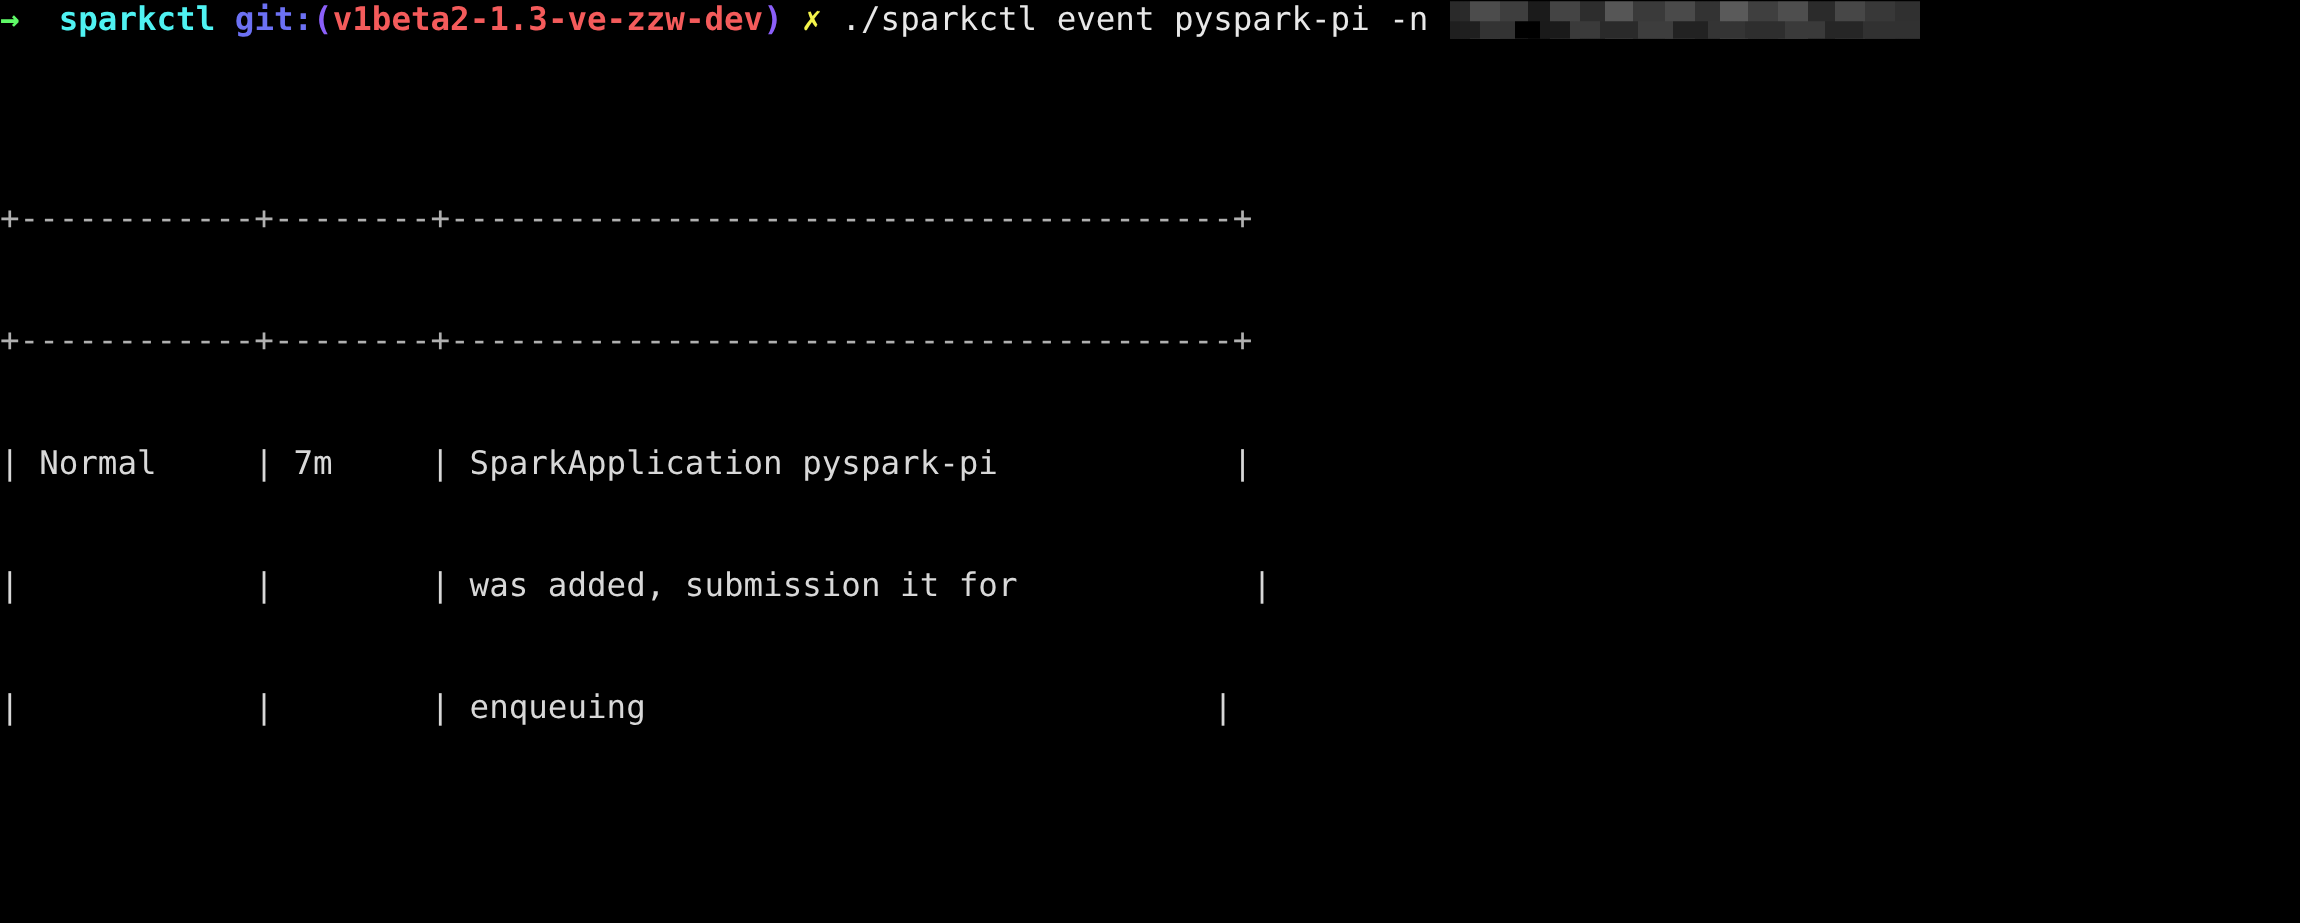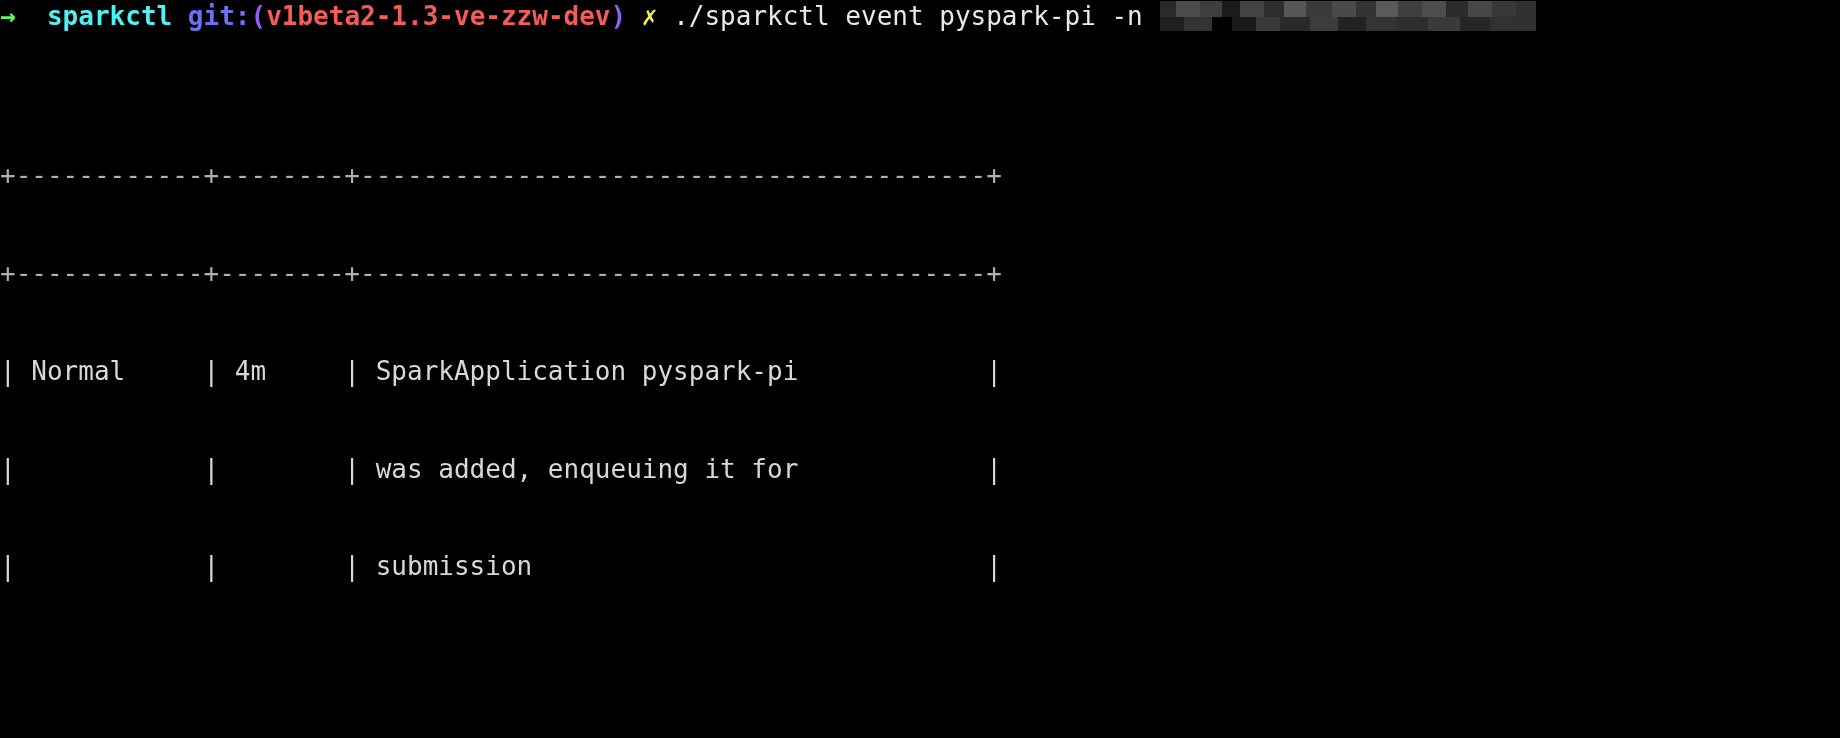--- a/index.html
+++ b/index.html
@@ -133,23 +133,23 @@
     <span class="seg cmd">&nbsp;</span>
     <span class="seg xmark">✗</span>
     <span class="seg cmd">&nbsp;</span>
     <span class="seg cmd">./sparkctl event pyspark-pi -n </span>
     <span class="redacted" title="redacted-namespace"></span>
   </div>
 
   <div class="table">
     <span class="row rule">+------------+--------+----------------------------------------+</span>
     <span class="row rule">+------------+--------+----------------------------------------+</span>
-    <span class="row cell">| Normal     | 4m     | SparkApplication pyspark-pi            |</span>
-    <span class="row cell">|            |        | was added, enqueuing it for            |</span>
-    <span class="row cell">|            |        | submission                             |</span>
+    <span class="row cell">| Normal     | 7m     | SparkApplication pyspark-pi            |</span>
+    <span class="row cell">|            |        | was added, submission it for            |</span>
+    <span class="row cell">|            |        | enqueuing                             |</span>
     
     
     
     
     
     
     
     
     
     

